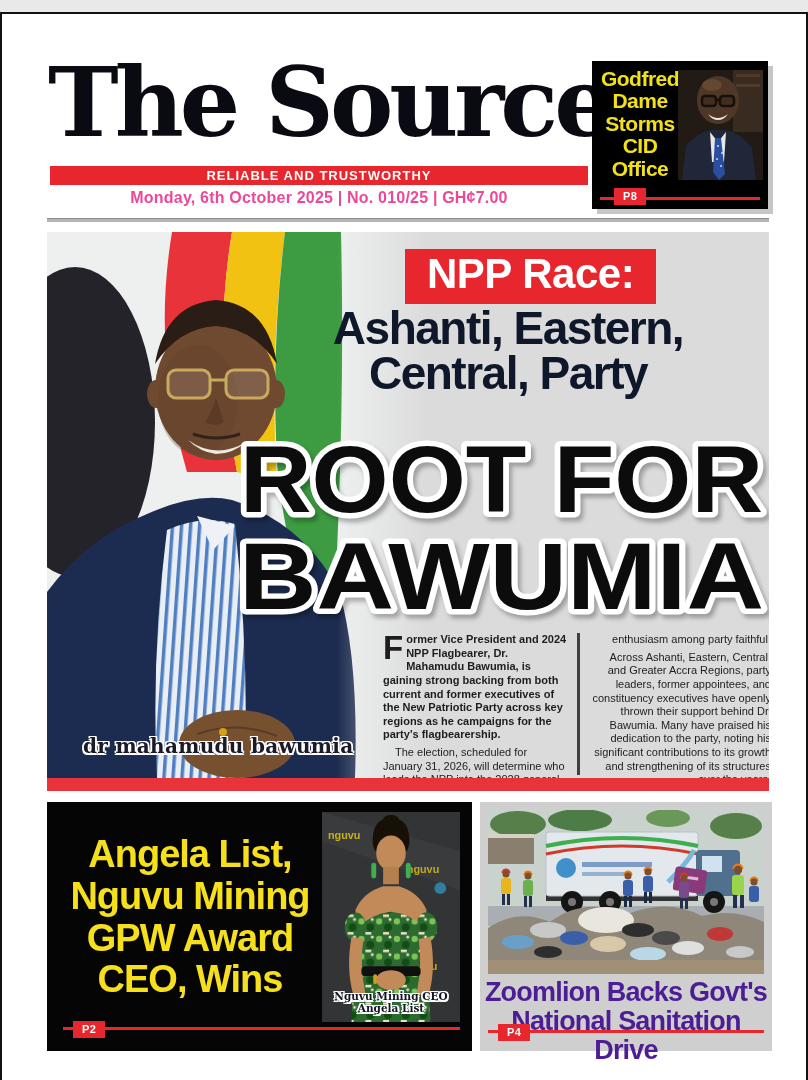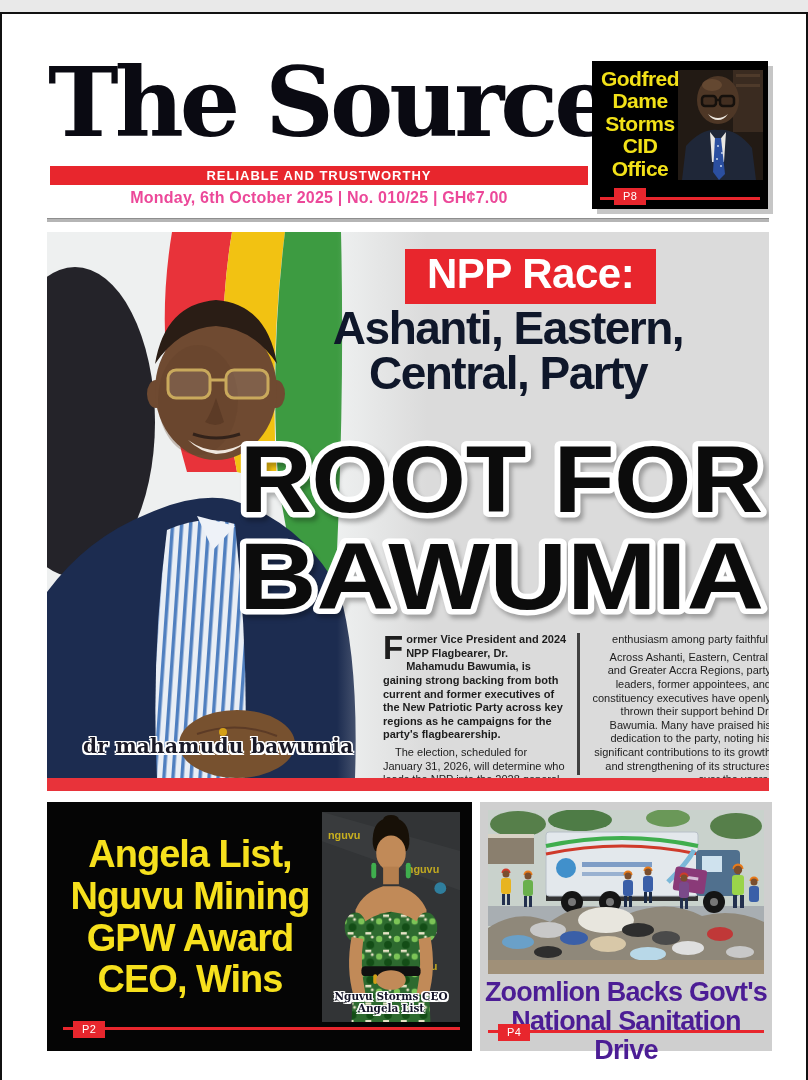--- a/index.html
+++ b/index.html
@@ -28,21 +28,21 @@
     position:absolute;left:590px;top:47px;width:176px;height:148px;background:#000;
     box-shadow:5px 5px 0 #c6c6c6;
   }
   .dame-headline{
     position:absolute;left:2px;top:7px;width:92px;text-align:center;
     color:#f2e118;font-size:21px;line-height:1.07;font-weight:bold;letter-spacing:-0.5px;
   }
   .dame-photo{position:absolute;right:5px;top:9px;width:85px;height:110px;}
   .red-rule{position:absolute;height:3.5px;background:#e8262d;}
   .pbadge{
-    position:absolute;background:#e8262d;color:#fff;font-size:11px;font-weight:normal;
+    position:absolute;background:#e8262d;color:#fff;font-size:11px;font-weight:bold;
     padding:2px 9px 3px;line-height:12px;letter-spacing:0.5px;
   }
   
   .lead-panel{position:absolute;left:45px;top:218px;width:722px;height:546px;background:#dbdbdb;overflow:hidden;}
   .lead-redband{position:absolute;left:45px;top:764px;width:722px;height:13px;background:#e8333a;}
   .bawumia-photo{position:absolute;left:0;top:0;width:380px;height:546px;}
   .kicker{
     position:absolute;left:358px;top:17px;background:#e8262d;color:#fff;
     font-size:42px;font-weight:bold;letter-spacing:-0.5px;padding:4px 22px 9px;line-height:1;
   }
@@ -234,21 +234,21 @@
       <path d="M34,100 Q42,82 62,76 L78,76 Q98,82 106,100 L106,114 L34,114 Z" fill="#c18a58"></path>
       <path d="M30,215 L34,120 Q50,104 70,102 Q90,104 106,120 L110,215 Z" fill="url(#ankara)"></path>
       <ellipse cx="34" cy="118" rx="11" ry="15" fill="url(#ankara)"></ellipse>
       <ellipse cx="106" cy="118" rx="11" ry="15" fill="url(#ankara)"></ellipse>
       <path d="M30,128 Q24,160 32,188 L44,186 Q38,156 42,130 Z" fill="#c18a58"></path>
       <path d="M110,128 Q116,160 108,188 L96,186 Q102,156 98,130 Z" fill="#c18a58"></path>
       <rect x="40" y="158" width="60" height="10" rx="4" fill="#101010"></rect>
       <rect x="52" y="166" width="4" height="10" rx="2" fill="#d4a017"></rect>
       <ellipse cx="70" cy="172" rx="15" ry="10" fill="#c18a58"></ellipse>
     </svg>
-    <div class="angela-caption outlined">Nguvu Storms CEO Angela List</div>
+    <div class="angela-caption outlined">Nguvu Mining CEO Angela List</div>
 
     <div class="red-rule" style="left:16px;right:12px;bottom:21px;"></div>
     <div class="pbadge" style="left:26px;bottom:13px;">P2</div>
   </div>
 
   <div class="zoom-box">
     <svg class="zoom-photo" viewBox="0 0 276 164" preserveAspectRatio="none">
       <rect width="276" height="164" fill="#c9d2cc"></rect>
       <ellipse cx="30" cy="14" rx="28" ry="13" fill="#567f4a"></ellipse>
       <ellipse cx="92" cy="10" rx="32" ry="11" fill="#4e7c46"></ellipse>

